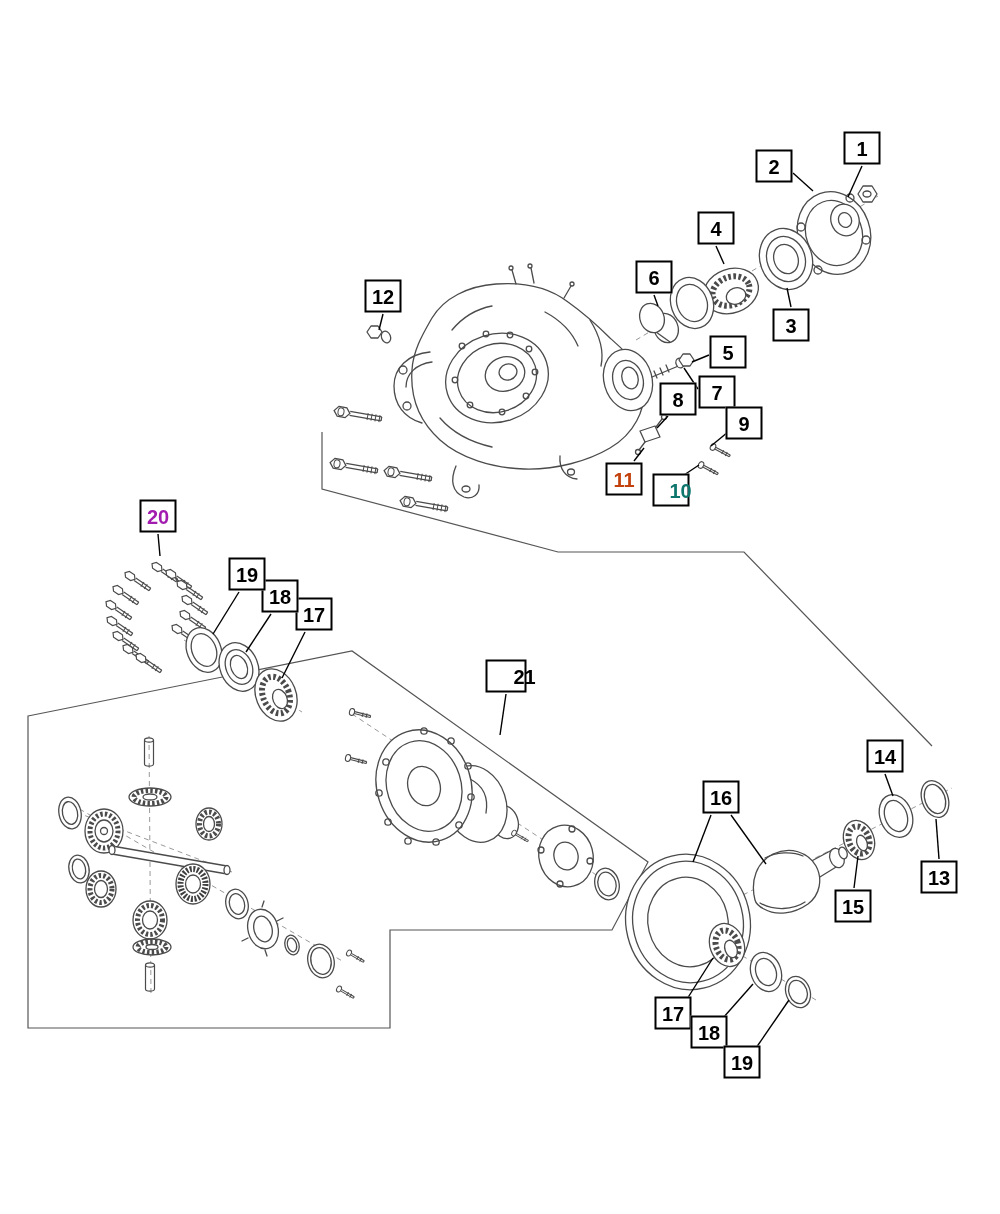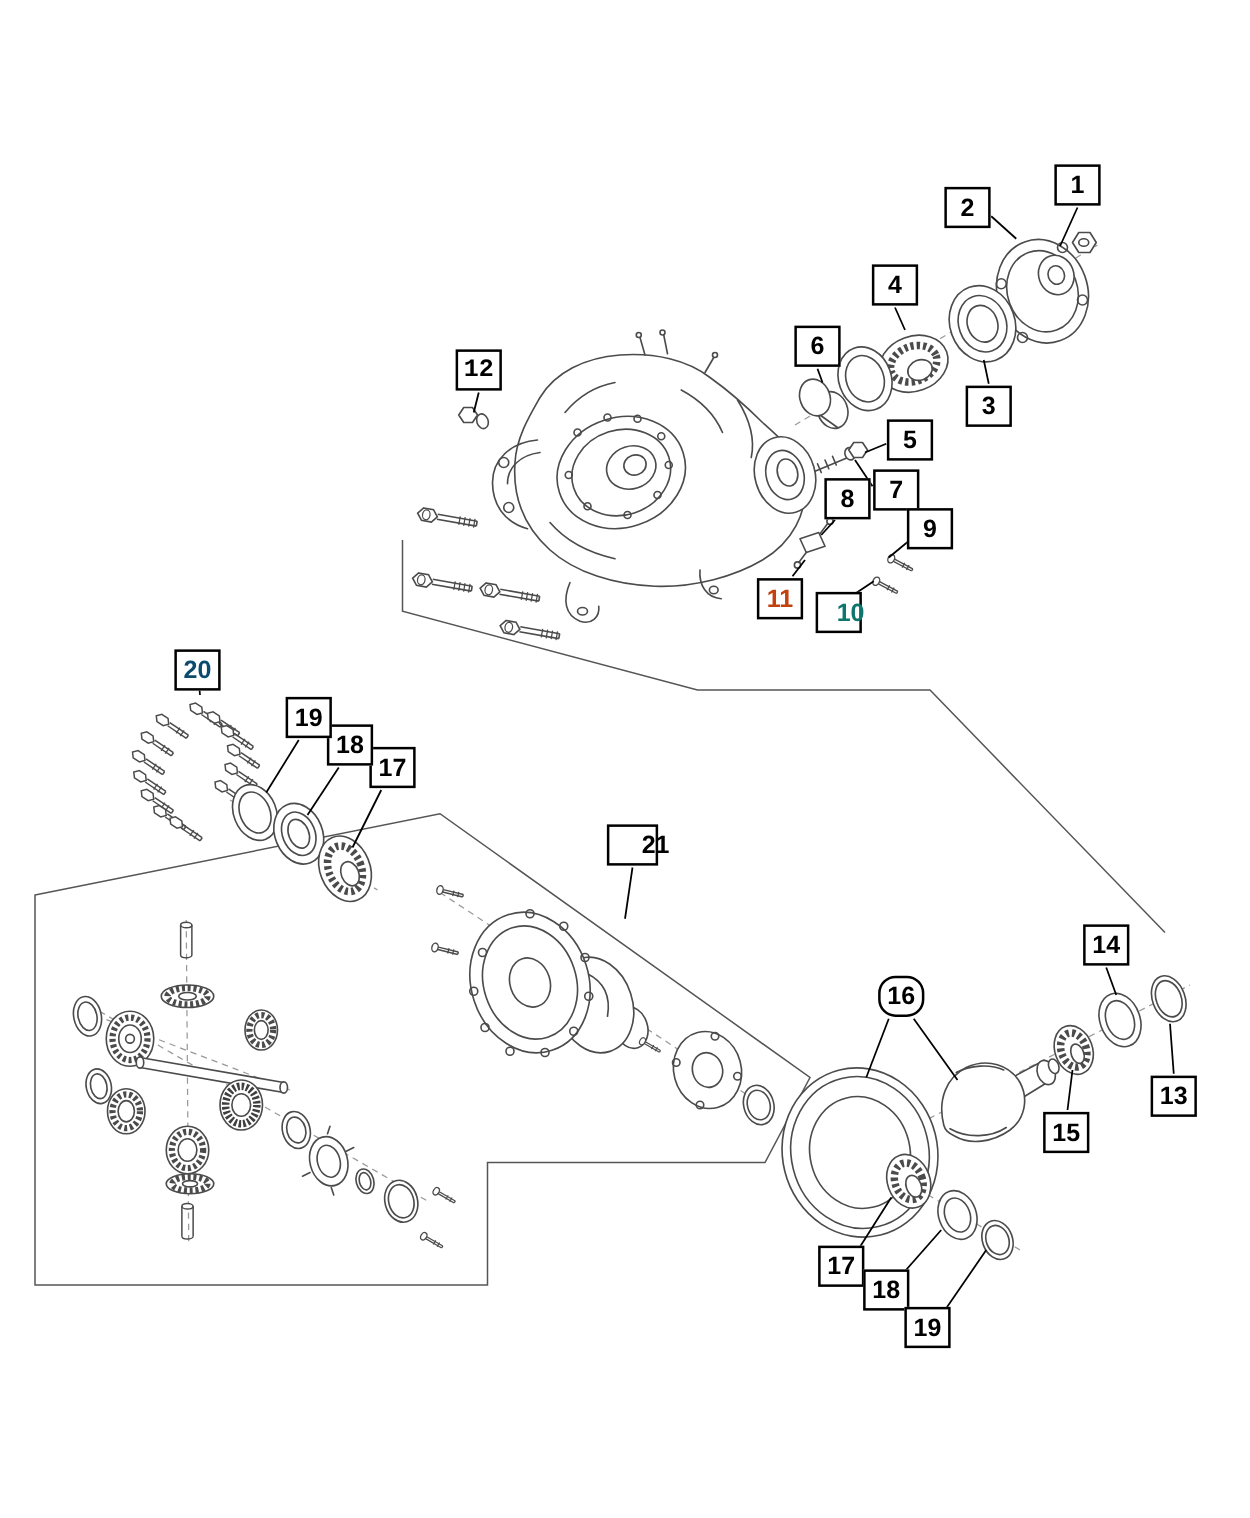--- a/index.html
+++ b/index.html
@@ -359,28 +359,28 @@
       <div class="callout" style="left: 774px; top: 166px; border-color: rgb(0, 0, 0); color: rgb(0, 0, 0);">2</div>
       <div class="callout" style="left: 791px; top: 325px; border-color: rgb(0, 0, 0); color: rgb(0, 0, 0);">3</div>
       <div class="callout" style="left: 716px; top: 228px; border-color: rgb(0, 0, 0); color: rgb(0, 0, 0);">4</div>
       <div class="callout" style="left: 728px; top: 352px; border-color: rgb(0, 0, 0); color: rgb(0, 0, 0);">5</div>
       <div class="callout" style="left: 654px; top: 277px; border-color: rgb(0, 0, 0); color: rgb(0, 0, 0);">6</div>
       <div class="callout" style="left: 717px; top: 392px; border-color: rgb(0, 0, 0); color: rgb(0, 0, 0);">7</div>
       <div class="callout" style="left: 678px; top: 399px; border-color: rgb(0, 0, 0); color: rgb(0, 0, 0);">8</div>
       <div class="callout" style="left: 744px; top: 423px; border-color: rgb(0, 0, 0); color: rgb(0, 0, 0);">9</div>
       <div class="callout" style="left: 671px; top: 490px; border-color: rgb(0, 0, 0); color: #0f766e; padding-left: 19px;">10</div>
       <div class="callout" style="left: 624px; top: 479px; border-color: rgb(0, 0, 0); color: #c2410c; text-align: center;">11</div>
-      <div class="callout" style="left: 383px; top: 296px; border-color: rgb(0, 0, 0); color: rgb(0, 0, 0); font-family: Liberation Mono, monospace;">12</div>
+      <div class="callout" style="left: 383px; top: 296px; border-color: rgb(0, 0, 0); color: rgb(0, 0, 0);">12</div>
       <div class="callout" style="left: 939px; top: 877px; border-color: rgb(0, 0, 0); color: rgb(0, 0, 0);">13</div>
       <div class="callout" style="left: 885px; top: 756px; border-color: rgb(0, 0, 0); color: rgb(0, 0, 0); text-align: right;">14</div>
       <div class="callout" style="left: 853px; top: 906px; border-color: rgb(0, 0, 0); color: rgb(0, 0, 0); text-align: right;">15</div>
-      <div class="callout" style="left: 721px; top: 797px; border-color: rgb(0, 0, 0); color: rgb(0, 0, 0); border-radius: 14px;">16</div>
+      <div class="callout" style="left: 721px; top: 797px; border-color: rgb(0, 0, 0); color: rgb(0, 0, 0);">16</div>
       <div class="callout" style="left: 314px; top: 614px; border-color: rgb(0, 0, 0); color: rgb(0, 0, 0);">17</div>
       <div class="callout" style="left: 280px; top: 596px; border-color: rgb(0, 0, 0); color: rgb(0, 0, 0);">18</div>
       <div class="callout" style="left: 247px; top: 574px; border-color: rgb(0, 0, 0); color: rgb(0, 0, 0);">19</div>
-      <div class="callout" style="left: 158px; top: 516px; border-color: rgb(0, 0, 0); color: #0c4a6e; margin-top: 20px;">20</div>
+      <div class="callout" style="left: 158px; top: 516px; border-color: rgb(0, 0, 0); color: #a21caf;">20</div>
       <div class="callout" style="left: 506px; top: 676px; border-color: rgb(0, 0, 0); color: rgb(0, 0, 0); padding-left: 37px;">21</div>
       <div class="callout" style="left: 673px; top: 1013px; border-color: rgb(0, 0, 0); color: rgb(0, 0, 0);">17</div>
       <div class="callout" style="left: 709px; top: 1032px; border-color: rgb(0, 0, 0); color: rgb(0, 0, 0);">18</div>
       <div class="callout" style="left: 742px; top: 1062px; border-color: rgb(0, 0, 0); color: rgb(0, 0, 0);">19</div>
     </div>
 
 </div>
 
 </body></html>

